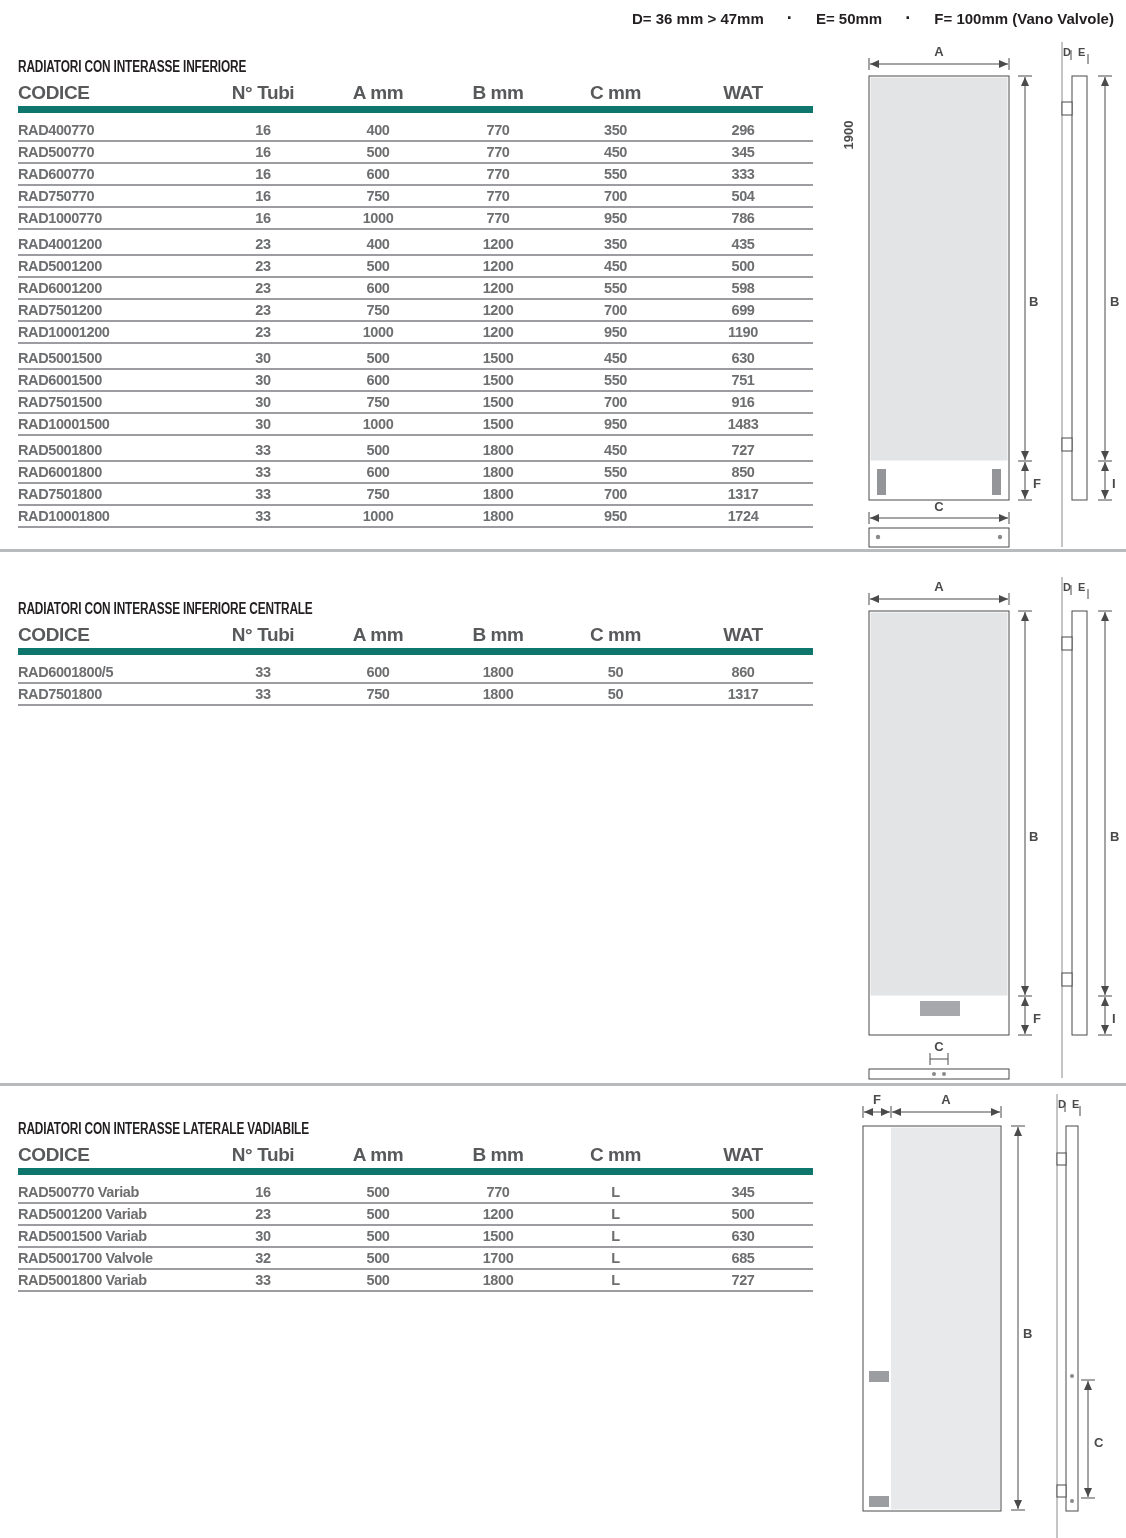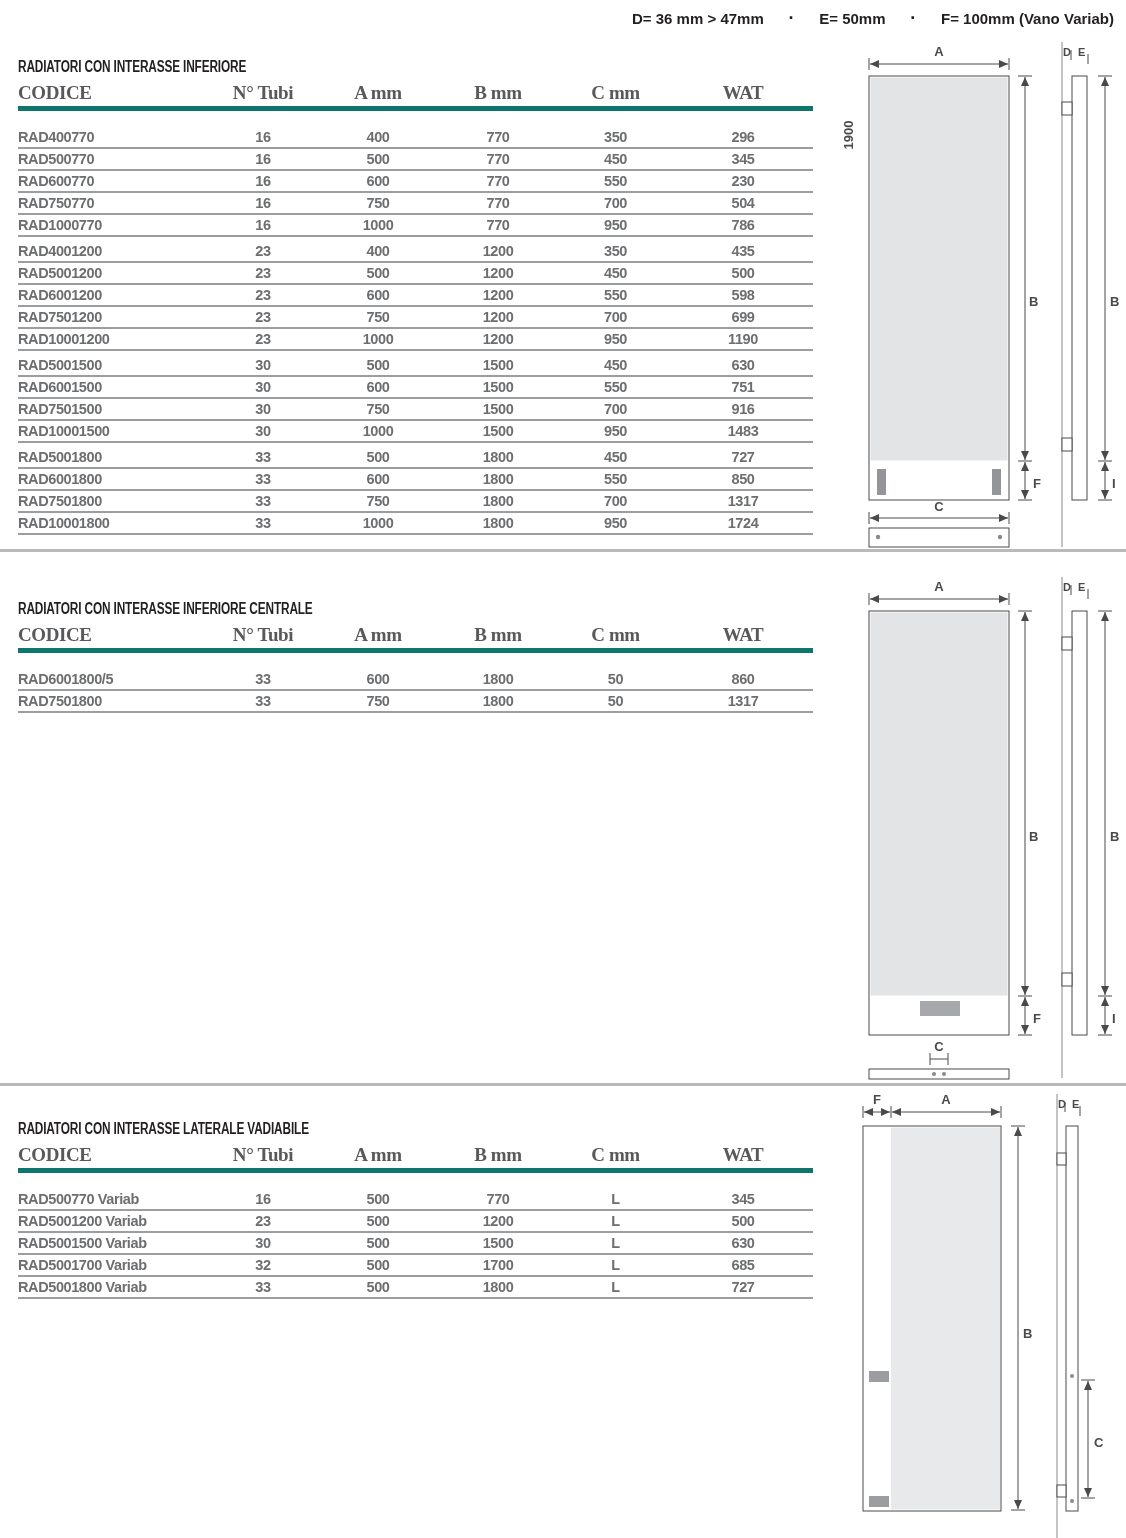--- a/index.html
+++ b/index.html
@@ -24,21 +24,21 @@
     margin:0 0 3px 0; font-size:16px; font-weight:bold; color:#231f20;
     letter-spacing:-0.2px; transform:scaleX(0.74); transform-origin:left center;
     white-space:nowrap;
   }
   .thead, .trow {
     display:grid;
     grid-template-columns:190px 110px 120px 120px 115px 140px;
     align-items:center;
   }
   .thead {
-    height:27px; border-bottom:5px solid #0f766e; margin-bottom:16px;font-family:Liberation Serif, serif;
+    height:27px; border-bottom:7px solid #0f766e; margin-bottom:7px;
   }
   .th {
     font-size:19px; font-weight:bold; color:#58595b; text-align:center;
     letter-spacing:-0.4px;
   }
   .th.c0 { text-align:left; }
   .tgroup { margin-bottom:4px; }
   .trow { height:22px; box-sizing:border-box; border-bottom:2px solid #9b9da0; }
   .td {
     font-size:14.5px; font-weight:bold; color:#6d6e70; text-align:center;
@@ -59,21 +59,21 @@
 </head>
 <body>
 
 <div class="page">
 
   <div class="header-note">
     <span>D= 36 mm &gt; 47mm</span>
     <span class="bullet">·</span>
     <span>E= 50mm</span>
     <span class="bullet">·</span>
-    <span>F= 100mm (Vano Variab)</span>
+    <span>F= 100mm (Vano Valvole)</span>
   </div>
 
   <section class="table-block t1">
     <h2 class="tbl-title">RADIATORI CON INTERASSE INFERIORE</h2>
     <div class="thead">
         <div class="th c0">CODICE</div>
         <div class="th c1">N° Tubi</div>
         <div class="th c2">A mm</div>
         <div class="th c3">B mm</div>
         <div class="th c4">C mm</div>
@@ -96,21 +96,21 @@
             <div class="td c3">770</div>
             <div class="td c4">450</div>
             <div class="td c5">345</div>
           </div>
           <div class="trow">
             <div class="td c0">RAD600770</div>
             <div class="td c1">16</div>
             <div class="td c2">600</div>
             <div class="td c3">770</div>
             <div class="td c4">550</div>
-            <div class="td c5">230</div>
+            <div class="td c5">333</div>
           </div>
           <div class="trow">
             <div class="td c0">RAD750770</div>
             <div class="td c1">16</div>
             <div class="td c2">750</div>
             <div class="td c3">770</div>
             <div class="td c4">700</div>
             <div class="td c5">504</div>
           </div>
           <div class="trow">
@@ -301,21 +301,21 @@
           </div>
           <div class="trow">
             <div class="td c0">RAD5001500 Variab</div>
             <div class="td c1">30</div>
             <div class="td c2">500</div>
             <div class="td c3">1500</div>
             <div class="td c4">L</div>
             <div class="td c5">630</div>
           </div>
           <div class="trow">
-            <div class="td c0">RAD5001700 Variab</div>
+            <div class="td c0">RAD5001700 Valvole</div>
             <div class="td c1">32</div>
             <div class="td c2">500</div>
             <div class="td c3">1700</div>
             <div class="td c4">L</div>
             <div class="td c5">685</div>
           </div>
           <div class="trow">
             <div class="td c0">RAD5001800 Variab</div>
             <div class="td c1">33</div>
             <div class="td c2">500</div>

